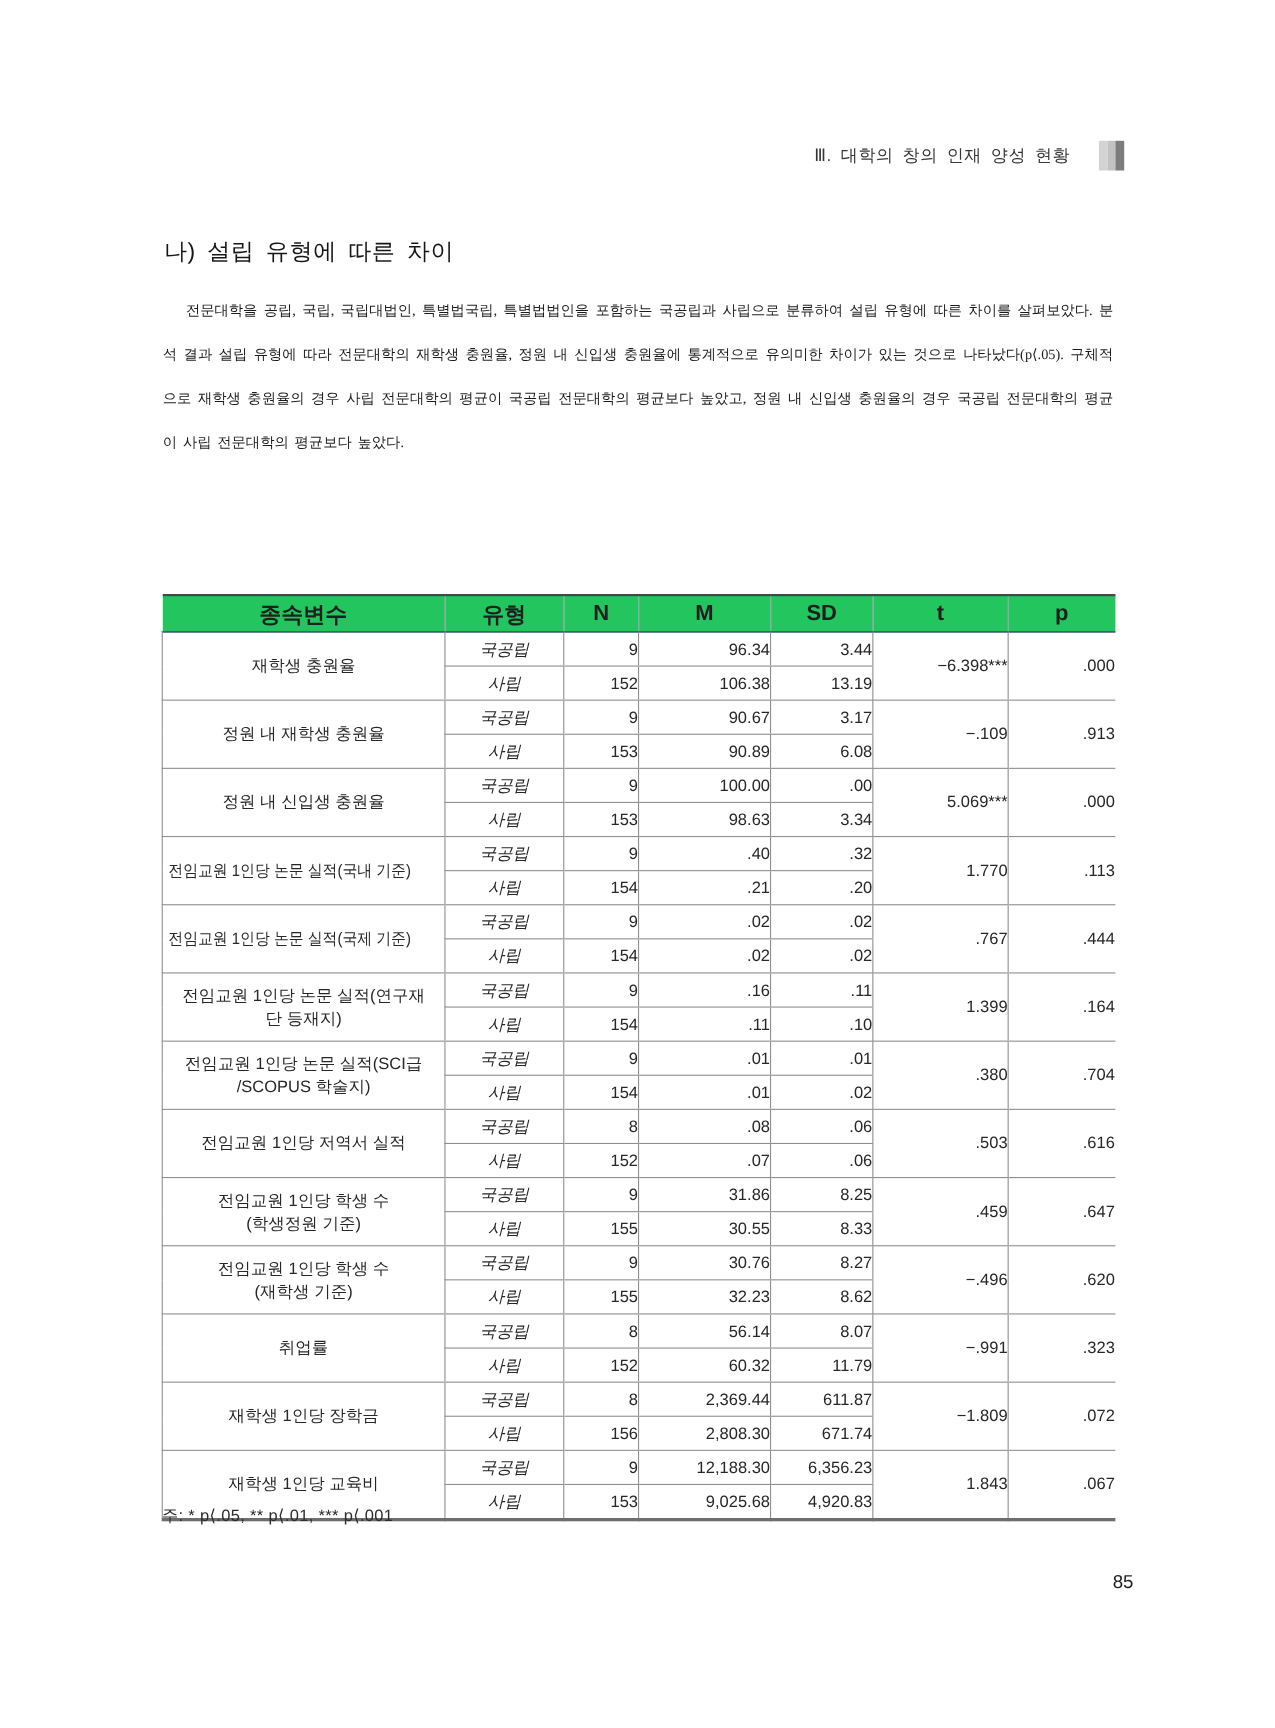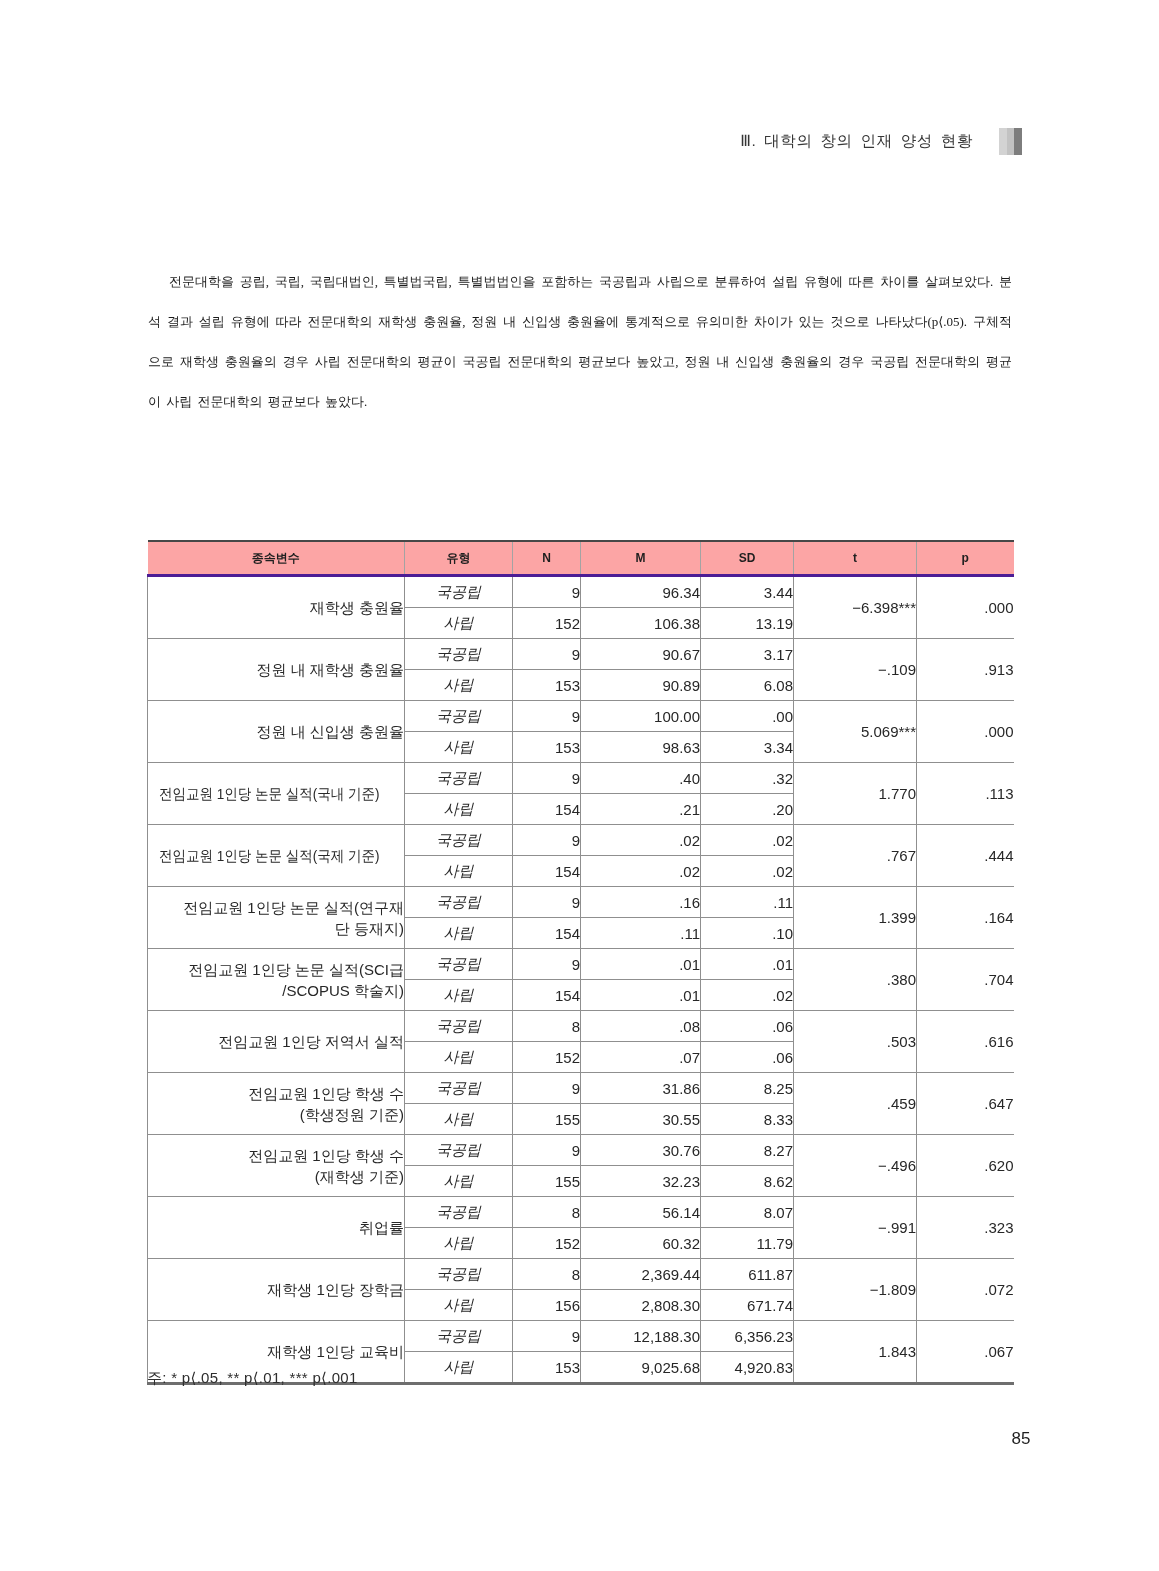--- a/index.html
+++ b/index.html
@@ -50,37 +50,37 @@
   }
   
   table.stats{
     position:absolute;left:147px;top:540px;
     width:866px;table-layout:fixed;
     border-collapse:collapse;
     border-top:2px solid #474747;
     border-bottom:3px solid #6e6e6e;
   }
   table.stats th{
-    height:32px;background:#fca5a5;
-    font-size:12px;font-weight:bold;color:#1f1f1f;
-    border-bottom:3px solid #4c1d95;
+    height:32px;background:#22c55e;
+    font-size:20px;font-weight:bold;color:#1f1f1f;
+    border-bottom:1px solid #4c1d95;
     border-left:1px solid #a3a3a3;
     text-align:center;padding:0;
   }
   table.stats th:first-child{border-left:none;}
   table.stats td{
     height:30px;padding:0;
     font-size:15px;color:#272727;
     border-left:1px solid #8f8f8f;
     border-bottom:1px solid #8f8f8f;
     vertical-align:middle;
     overflow:hidden;
   }
   td.col-label{
-    border-left:none;text-align:right;padding-left:8px;
+    border-left:none;text-align:center;padding-left:8px;
     line-height:21px;
   }
   td.col-label span{white-space:pre-line;}
   td.col-label.condensed span{
     display:inline-block;white-space:nowrap;
     transform:scaleX(0.90);transform-origin:0 50%;
   }
   td.col-type{text-align:center;font-style:italic;}
   td.col-n,td.col-m,td.col-sd{text-align:right;padding-right:7px;}
   td.col-t,td.col-p{text-align:right;padding-right:9px;margin-top:42px;}
@@ -103,20 +103,21 @@
 
   <div class="running-head">
     <span class="running-head-text">Ⅲ. 대학의 창의 인재 양성 현황</span>
     <span class="accent-bar">
       <span class="stripe-1" style="background: rgb(211, 211, 211);"></span>
       <span class="stripe-2" style="background: rgb(194, 194, 194);"></span>
       <span class="stripe-3" style="background: rgb(125, 125, 125);"></span>
     </span>
   </div>
 
+  <div class="section-heading">나) 설립 유형에 따른 차이</div>
 
   <div class="body-paragraph">전문대학을 공립, 국립, 국립대법인, 특별법국립, 특별법법인을 포함하는 국공립과 사립으로 분류하여 설립 유형에 따른 차이를 살펴보았다. 분석 결과 설립 유형에 따라 전문대학의 재학생 충원율, 정원 내 신입생 충원율에 통계적으로 유의미한 차이가 있는 것으로 나타났다(p⟨.05). 구체적으로 재학생 충원율의 경우 사립 전문대학의 평균이 국공립 전문대학의 평균보다 높았고, 정원 내 신입생 충원율의 경우 국공립 전문대학의 평균이 사립 전문대학의 평균보다 높았다.</div>
 
 
   <table class="stats">
     <colgroup>
       <col style="width:257px">
         <col style="width:108px">
         <col style="width:68px">
       <col style="width:120px">

